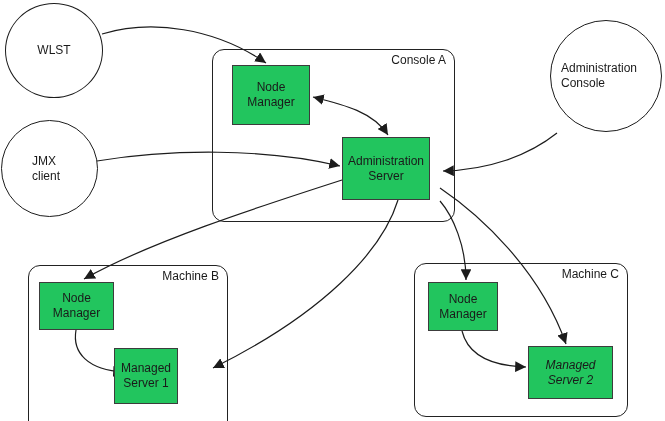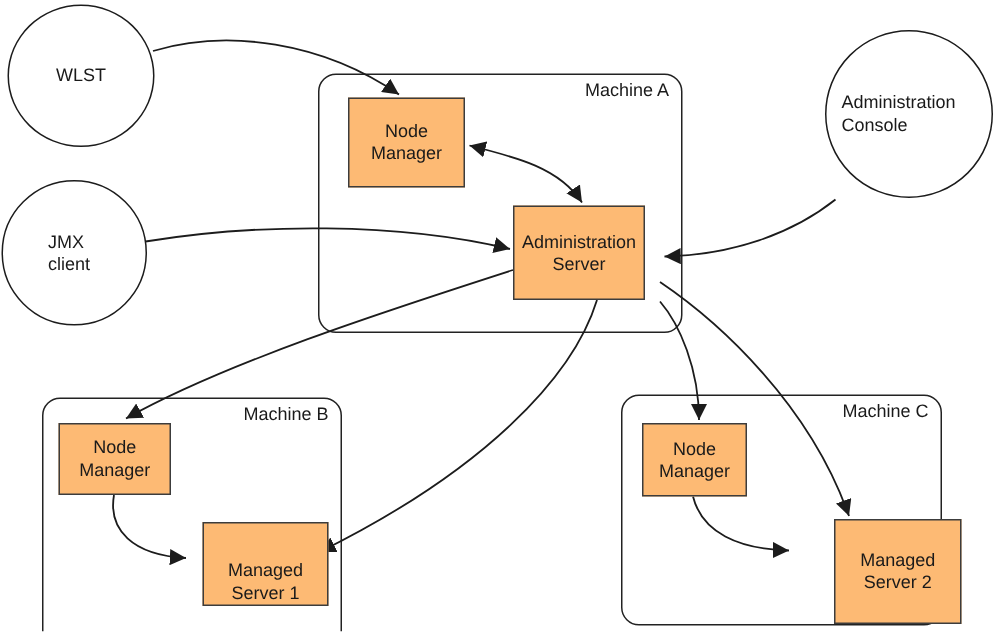--- a/index.html
+++ b/index.html
@@ -46,21 +46,21 @@
     justify-content: center;
   }
   .ellipse .shape-label {
     font-size: 12px;
     line-height: 15px;
     padding: 0 10px;
   }
   .node-box {
     position: absolute;
     border: 1px solid #3c3c3c;
-    background: #fdba74;
+    background: #22c55e;
     z-index: 3;
     box-sizing: border-box;
     display: flex;
     align-items: center;
     justify-content: center;
   }
   .node-box .shape-label {
     font-size: 12px;
     line-height: 15px;
     text-align: center;
@@ -71,21 +71,21 @@
     stroke: #1c1c1c;
     stroke-width: 1.2;
   }
 </style>
 </head>
 <body>
 
 <div class="canvas">
 
   <div class="machine" style="left:212px; top:49px; width:243px; height:173px;">
-    <span class="machine-label">Machine A</span>
+    <span class="machine-label">Console A</span>
   </div>
 
   <div class="machine" style="left:28px; top:265px; width:200px; height:183px;">
     <span class="machine-label">Machine B</span>
   </div>
 
   <div class="machine" style="left:414px; top:263px; width:214px; height:154px;padding-left:18px;">
     <span class="machine-label">Machine C</span>
   </div>
 
@@ -134,25 +134,25 @@
   </div>
 
   <div class="node-box" style="left:342px; top:137px; width:88px; height:63px;">
     <span class="shape-label">Administration Server</span>
   </div>
 
   <div class="node-box" style="left:39px; top:282px; width:75px; height:48px;">
     <span class="shape-label">Node Manager</span>
   </div>
 
-  <div class="node-box" style="left:135px; top:348px; width:84px; height:56px;align-items:flex-end;">
+  <div class="node-box" style="left:114px; top:348px; width:64px; height:56px;">
     <span class="shape-label">Managed Server 1</span>
   </div>
 
   <div class="node-box" style="left:428px; top:282px; width:70px; height:49px;">
     <span class="shape-label">Node Manager</span>
   </div>
 
-  <div class="node-box" style="left:556px; top:346px; width:85px; height:70px;">
+  <div class="node-box" style="left:528px; top:346px; width:85px; height:53px;font-style:italic;">
     <span class="shape-label">Managed Server 2</span>
   </div>
 
 </div>
 
 </body></html>

